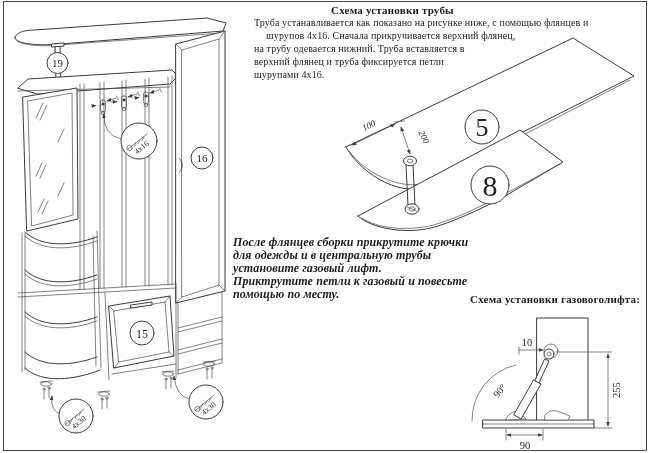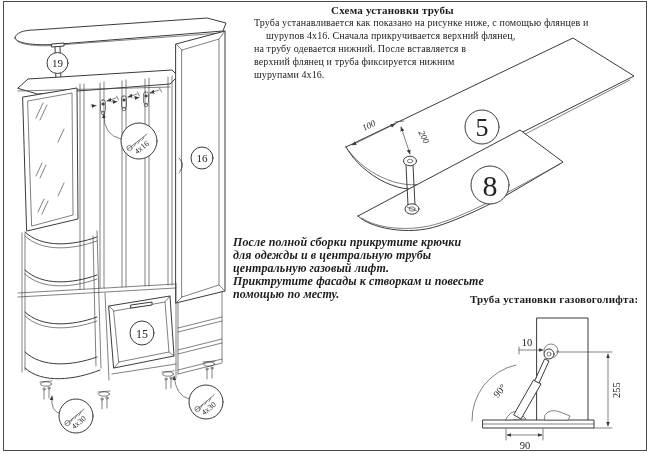--- a/index.html
+++ b/index.html
@@ -286,23 +286,23 @@
       <path class="lnthin" d="M506,429 L506,440 M543,429 L543,440"></path>
       <path class="lnthin" d="M507,435 L542,435" marker-start="url(#arr)" marker-end="url(#arr)"></path>
       <text x="525" y="449" font-size="10.5" text-anchor="middle">90</text>
     </g>
   </g>
 </svg>
 
 <div class="abs t-title" style="left:303px;top:4px;margin-left:28px;">Схема установки трубы</div>
 <div class="abs t-body" style="left:254px;top:17px;">Труба устанавливается как показано на рисунке ниже, с помощью флянцев и</div>
 <div class="abs t-body" style="left:254px;top:30px;margin-left:12px;">шурупов 4х16. Сначала прикручивается верхний флянец,</div>
-<div class="abs t-body" style="left:254px;top:43px;">на трубу одевается нижний. После вставляется в</div>
-<div class="abs t-body" style="left:254px;top:56px;">верхний флянец и труба фиксируется нижним</div>
+<div class="abs t-body" style="left:254px;top:43px;">на трубу одевается нижний. Труба вставляется в</div>
+<div class="abs t-body" style="left:254px;top:56px;">верхний флянец и труба фиксируется петли</div>
 <div class="abs t-body" style="left:254px;top:69px;">шурупами 4х16.</div>
 
-<div class="abs t-note" style="left:233px;top:235px;">После полной сборки прикрутите крючки</div>
+<div class="abs t-note" style="left:233px;top:235px;">После флянцев сборки прикрутите крючки</div>
 <div class="abs t-note" style="left:233px;top:248px;">для одежды и в центральную трубы</div>
-<div class="abs t-note" style="left:233px;top:261px;">центральную газовый лифт.</div>
-<div class="abs t-note" style="left:233px;top:274px;">Приктрутите фасады к створкам и повесьте</div>
+<div class="abs t-note" style="left:233px;top:261px;">установите газовый лифт.</div>
+<div class="abs t-note" style="left:233px;top:274px;">Приктрутите петли к газовый и повесьте</div>
 <div class="abs t-note" style="left:233px;top:287px;">помощью по месту.</div>
 
-<div class="abs t-title" style="left:470px;top:293px;">Труба установки газовоголифта:</div>
+<div class="abs t-title" style="left:470px;top:293px;">Схема установки газовоголифта:</div>
 
 </body></html>

